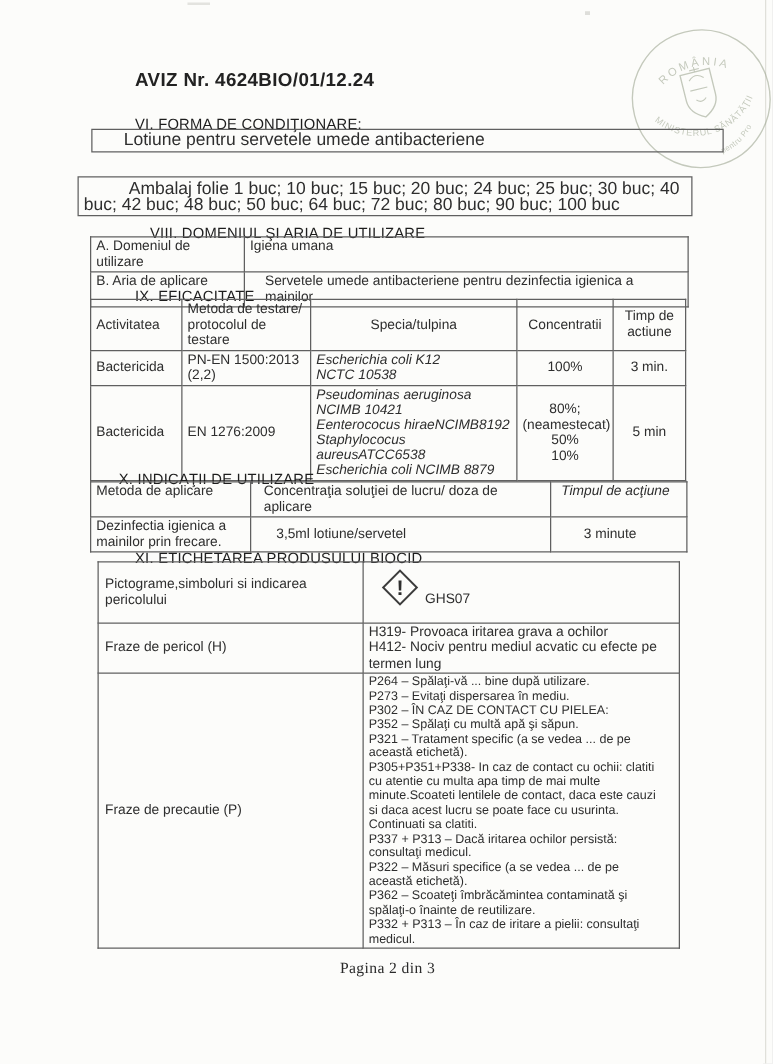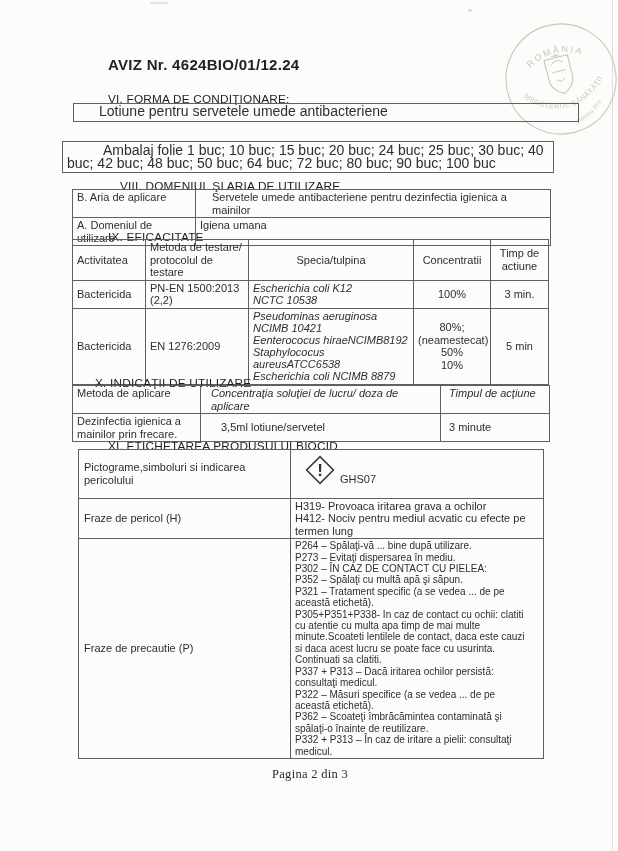--- a/index.html
+++ b/index.html
@@ -105,26 +105,26 @@
   <div class="box vii">Ambalaj folie 1 buc; 10 buc; 15 buc; 20 buc; 24 buc; 25 buc; 30 buc; 40 buc; 42 buc; 48 buc; 50 buc; 64 buc; 72 buc; 80 buc; 90 buc; 100 buc</div>
 
   <div class="sec-heading" style="left:120px;top:179px;">VIII. DOMENIUL ŞI ARIA DE UTILIZARE</div>
   <table class="t8">
     <colgroup>
         <col style="width:123px">
         <col style="width:355px">
       </colgroup>
     <tbody>
         <tr>
+      <td>A. Domeniul de utilizare</td>
+      <td>Igiena umana</td>
+    </tr>
+    <tr>
       <td>B. Aria de aplicare</td>
       <td class="cell-pad">Servetele umede antibacteriene pentru dezinfectia igienica a mainilor</td>
-    </tr>
-    <tr>
-      <td>A. Domeniul de utilizare</td>
-      <td>Igiena umana</td>
     </tr>
   </tbody>
     </table>
 
   <div class="sec-heading" style="left:108px;top:230px;">IX. EFICACITATE</div>
   <table class="t9">
     <colgroup>
       <col style="width:73px">
         <col style="width:103px">
         <col style="width:165px">
@@ -171,28 +171,28 @@
   <div class="sec-heading" style="left:95px;top:376px;">X. INDICAŢII DE UTILIZARE</div>
   <table class="t10">
     <colgroup>
         <col style="width:128px">
         <col style="width:240px">
         <col style="width:109px">
       </colgroup>
     <tbody>
         <tr>
       <td>Metoda de aplicare</td>
-      <td style="padding-left:10px;font-style:italic;">Concentraţia soluţiei de lucru/  doza de aplicare</td>
+      <td style="padding-left:10px;">Concentraţia soluţiei de lucru/  doza de aplicare</td>
       <td style="padding-left:8px;font-style:italic;">Timpul de acţiune</td>
     </tr>
     <tr>
       <td class="pre">Dezinfectia igienica a
 mainilor prin frecare.</td>
       <td style="padding-left:20px;vertical-align:middle;">3,5ml lotiune/servetel</td>
-      <td style="padding-left:8px;vertical-align:middle;">3 minute</td>
+      <td style="padding-left:26px;vertical-align:middle;">3 minute</td>
     </tr>
   </tbody>
     </table>
 
   <div class="sec-heading" style="left:108px;top:439px;">XI. ETICHETAREA PRODUSULUI BIOCID</div>
   <table class="t11">
     <colgroup>
         <col style="width:212px">
         <col style="width:253px">
       </colgroup>

